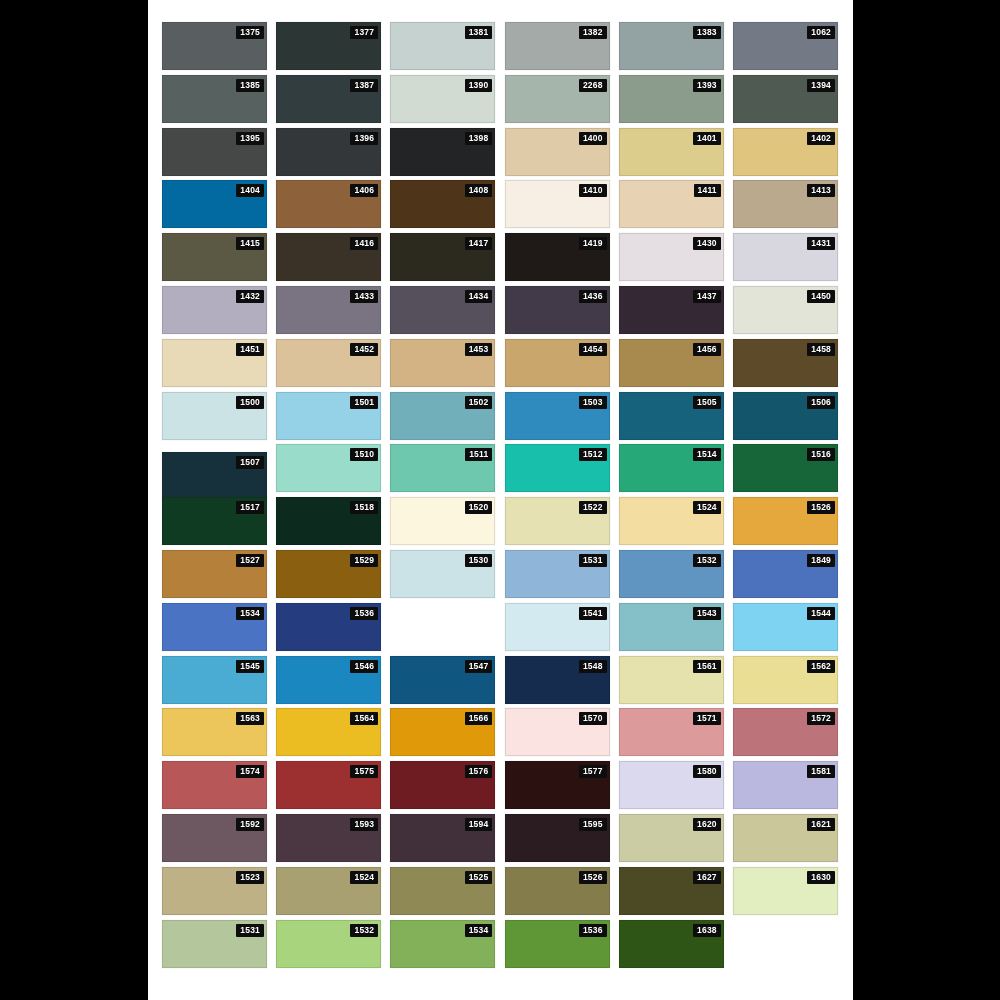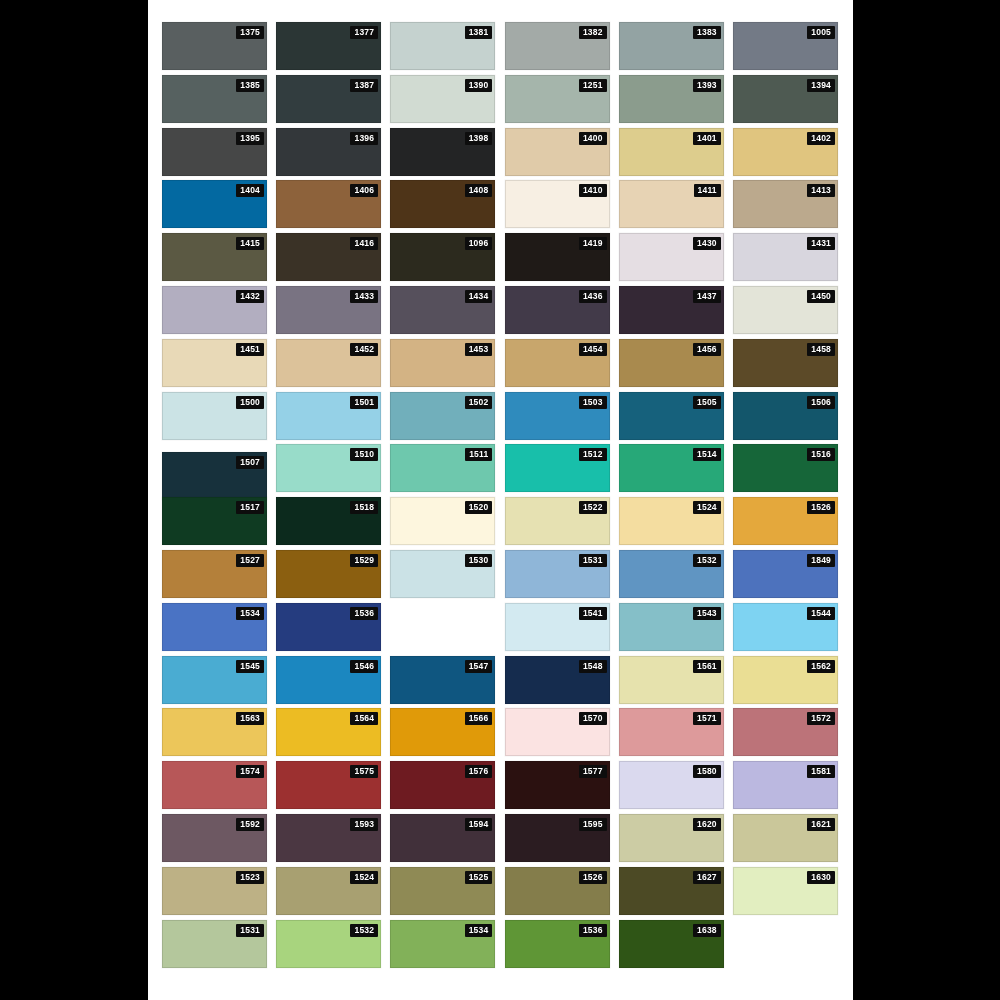--- a/index.html
+++ b/index.html
@@ -72,35 +72,35 @@
         <div class="swatch c2" title="1381" style="background: rgb(197, 210, 207);">
           <span class="badge">1381</span>
         </div>
         <div class="swatch c3" title="1382" style="background: rgb(163, 170, 167);">
           <span class="badge">1382</span>
         </div>
         <div class="swatch c4" title="1383" style="background: rgb(147, 163, 163);">
           <span class="badge">1383</span>
         </div>
         <div class="swatch c5" title="1384" style="background: rgb(115, 122, 134);">
-          <span class="badge">1005</span>
+          <span class="badge">1062</span>
         </div>
       </div>
       <div class="row">
         <div class="swatch c0" title="1385" style="background: rgb(86, 97, 96);">
           <span class="badge">1385</span>
         </div>
         <div class="swatch c1" title="1387" style="background: rgb(50, 61, 63);">
           <span class="badge">1387</span>
         </div>
         <div class="swatch c2" title="1390" style="background: rgb(209, 219, 210);">
           <span class="badge">1390</span>
         </div>
         <div class="swatch c3" title="1391" style="background: rgb(165, 181, 171);">
-          <span class="badge">1251</span>
+          <span class="badge">2268</span>
         </div>
         <div class="swatch c4" title="1393" style="background: rgb(139, 156, 141);">
           <span class="badge">1393</span>
         </div>
         <div class="swatch c5" title="1394" style="background: rgb(78, 90, 82);">
           <span class="badge">1394</span>
         </div>
       </div>
       <div class="row">
         <div class="swatch c0" title="1395" style="background: rgb(70, 71, 71); text-align: right;">
@@ -143,21 +143,21 @@
         </div>
       </div>
       <div class="row">
         <div class="swatch c0" title="1415" style="background: rgb(91, 89, 67);">
           <span class="badge">1415</span>
         </div>
         <div class="swatch c1" title="1416" style="background: rgb(58, 50, 38);">
           <span class="badge">1416</span>
         </div>
         <div class="swatch c2" title="1417" style="background: rgb(44, 42, 30);">
-          <span class="badge">1096</span>
+          <span class="badge">1417</span>
         </div>
         <div class="swatch c3" title="1419" style="background: rgb(31, 26, 23);">
           <span class="badge">1419</span>
         </div>
         <div class="swatch c4" title="1430" style="background: rgb(229, 222, 227);">
           <span class="badge">1430</span>
         </div>
         <div class="swatch c5" title="1431" style="background: rgb(216, 214, 222);">
           <span class="badge">1431</span>
         </div>

